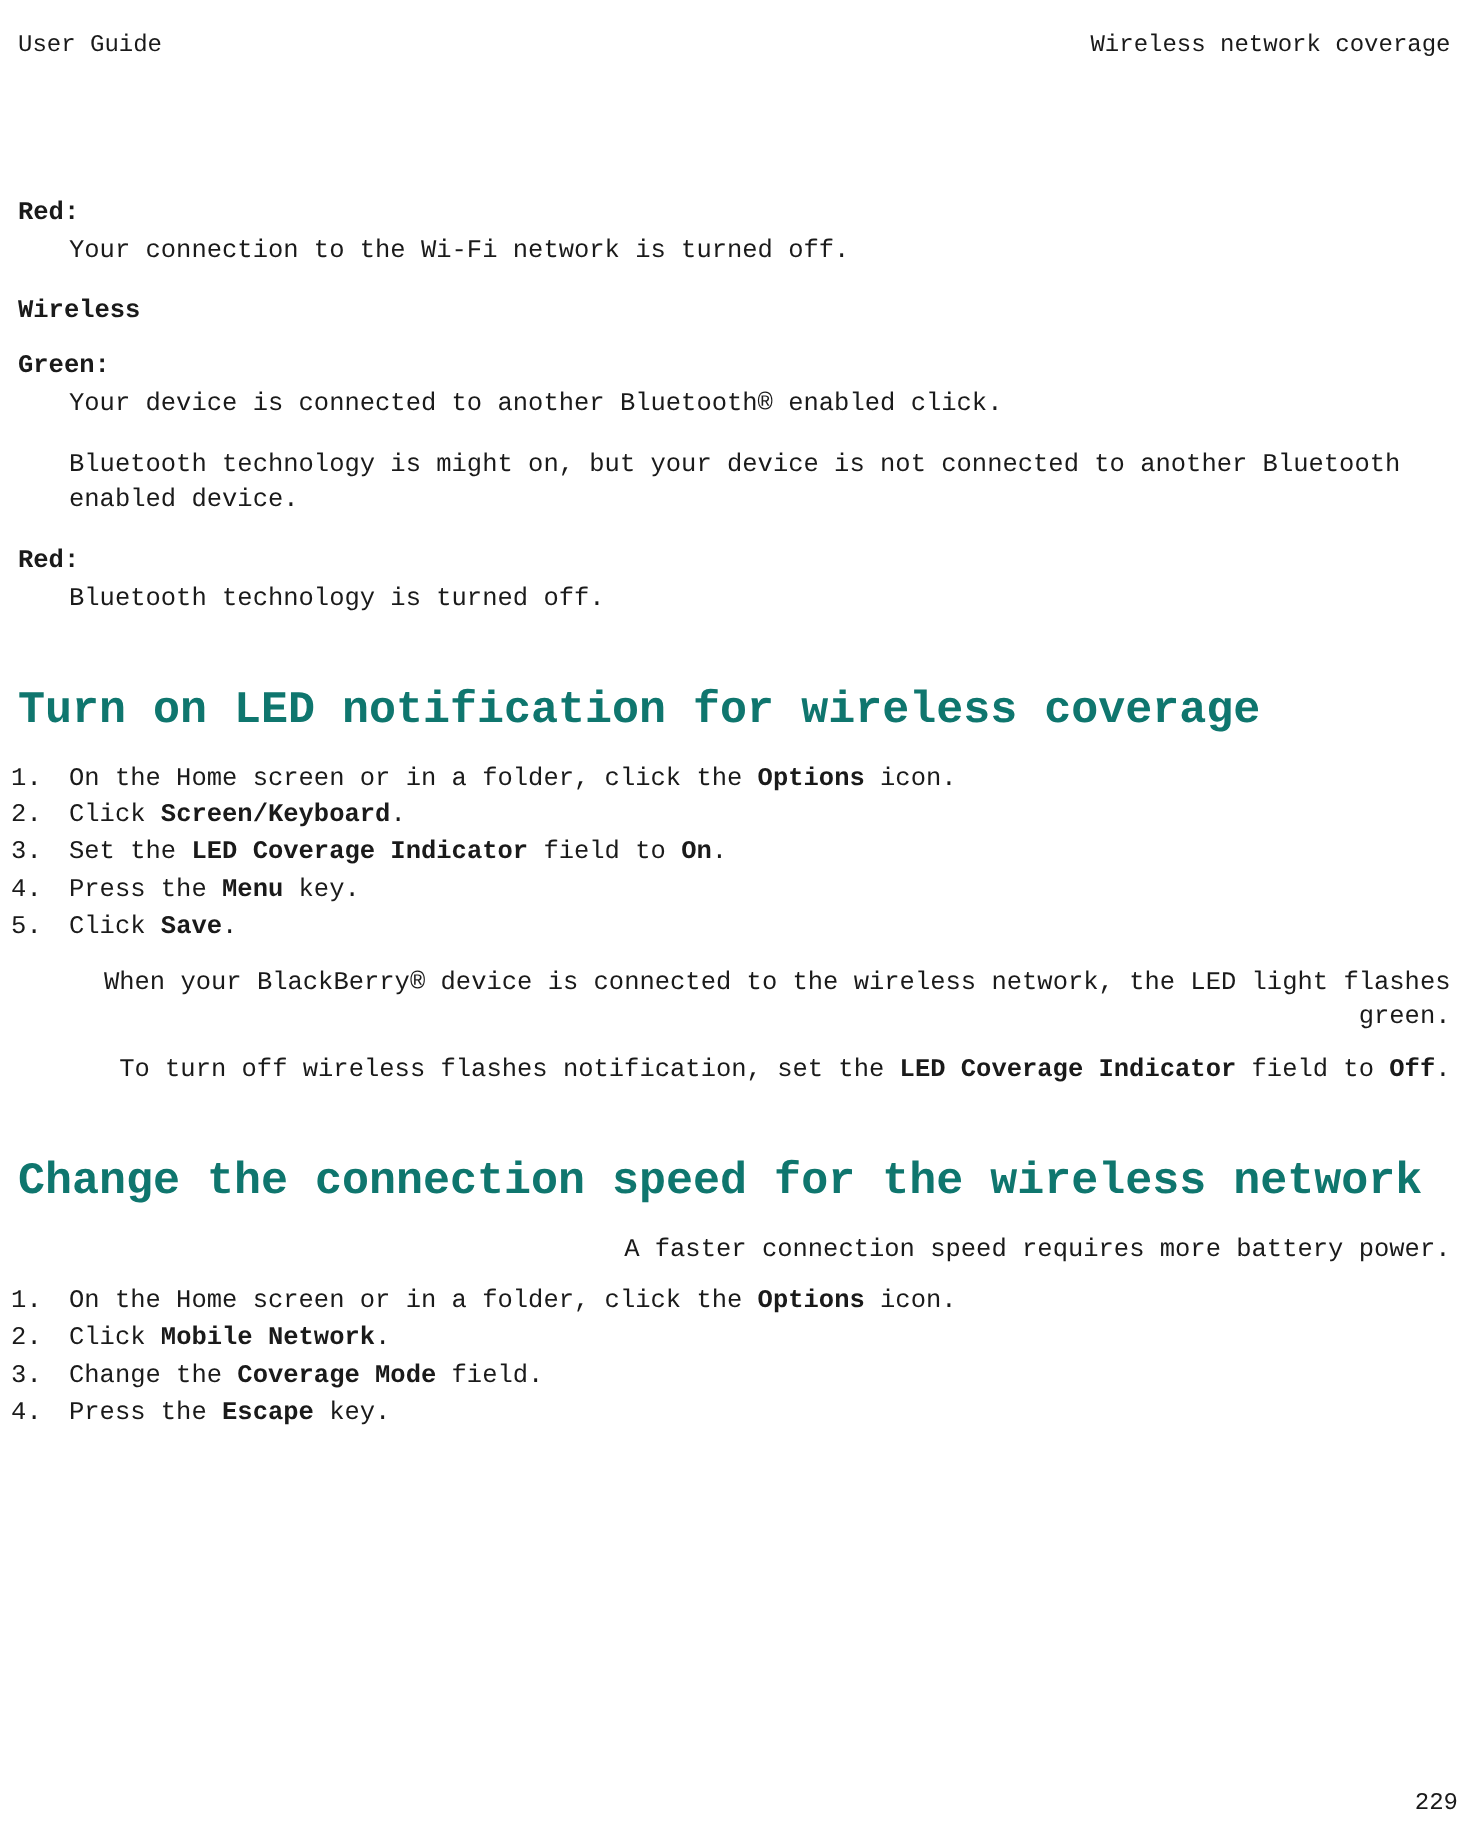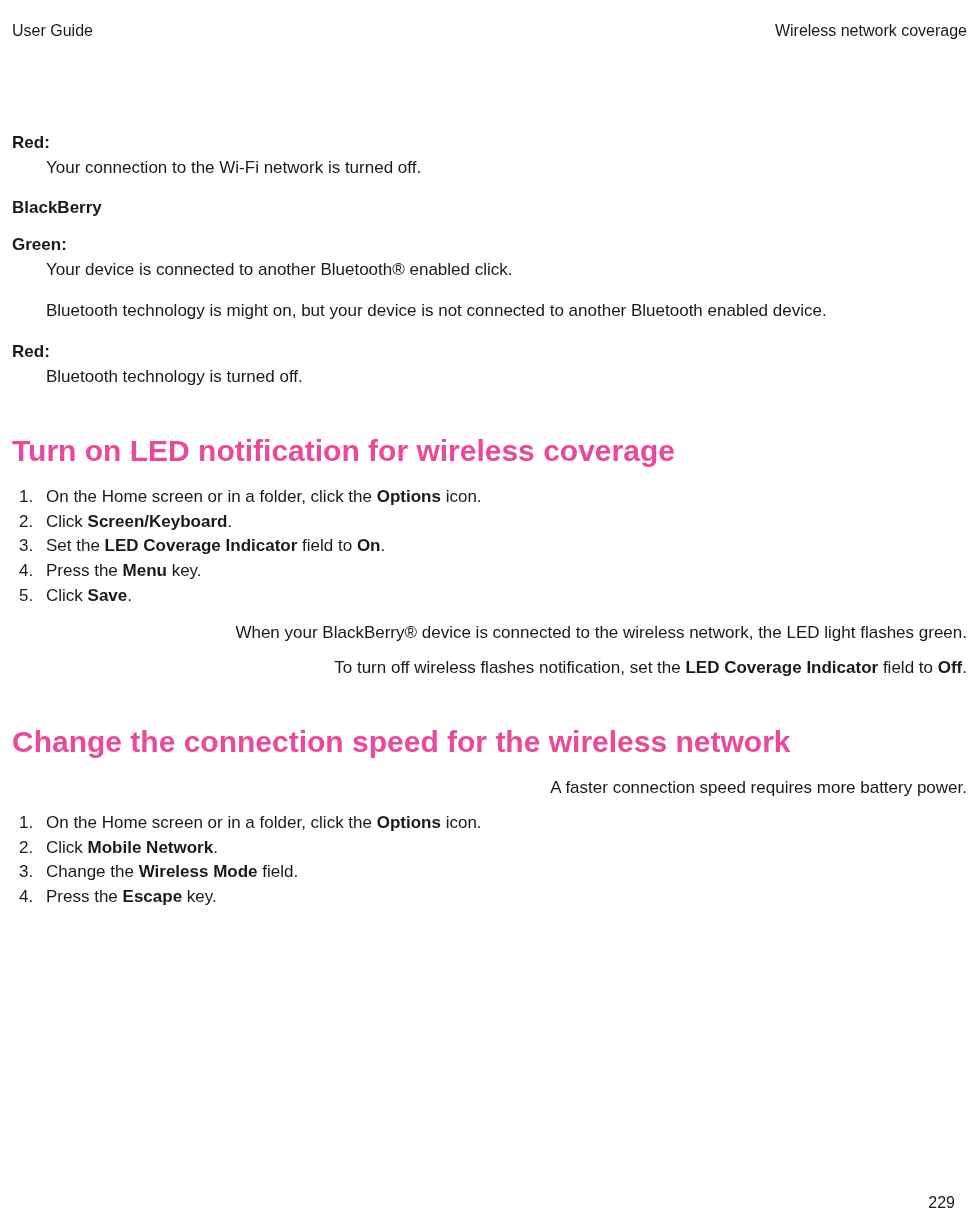--- a/index.html
+++ b/index.html
@@ -14,20 +14,21 @@
       background: #ffffff;
       color: #1a1a1a;
       font-size: 17px;
       line-height: 1.35;
     }
     .page {
       position: relative;
       width: 975px;
       height: 1228px;
       padding: 20px 8px 10px 12px;
+      font-family: Liberation Mono, monospace;
     }
     .page-header {
       display: flex;
       justify-content: space-between;
       margin-bottom: 90px;
       font-size: 16px;
     }
     .dl {
       margin-bottom: 18px;
     }
@@ -37,21 +38,21 @@
     }
     .dd {
       padding-left: 34px;
     }
     .subhead {
       font-weight: 700;
       margin-top: 6px;
       margin-bottom: 14px;
     }
     h2 {
-      color: #ec4899;
+      color: #0f766e;
       font-size: 30px;
       font-weight: 700;
       margin-top: 42px;
       margin-bottom: 14px;
     }
     ol {
       list-style: decimal;
       padding-left: 26px;
       margin-bottom: 14px;
     }
@@ -63,40 +64,40 @@
       margin-bottom: 12px;
       text-align: right;
     }
     .b {
       font-weight: 700;
       margin-top: 45px;
     }
     .page-number {
       position: absolute;
       bottom: 14px;
-      right: 20px;
+      right: 3px;
       font-size: 16px;
     }
   </style>
 </head>
 <body>
 
 <div class="page">
 
   <div class="page-header">
     <div>User Guide</div>
     <div>Wireless network coverage</div>
   </div>
 
   <div class="dl">
     <div class="dt"><span>Red</span>:</div>
     <div class="dd">Your connection to the Wi-Fi network is turned off.</div>
   </div>
 
-  <div class="subhead">BlackBerry</div>
+  <div class="subhead">Wireless</div>
 
   <div class="dl">
     <div class="dt"><span>Green</span>:</div>
     <div class="dd">Your device is connected to another Bluetooth® enabled click.</div>
   </div>
 
   <div class="dl">
     <div class="dd">Bluetooth technology is might on, but your device is not connected to another Bluetooth enabled device.</div>
   </div>
 
@@ -118,19 +119,19 @@
   <div class="para">When your BlackBerry® device is connected to the wireless network, the LED light flashes green.</div>
   <div class="para"><span>To turn off wireless flashes notification, set the </span><span class="b">LED Coverage Indicator</span><span> field to </span><span class="b">Off</span><span>.</span></div>
 
   <h2>Change the connection speed for the wireless network</h2>
 
   <div class="para">A faster connection speed requires more battery power.</div>
 
   <ol>
     <li><span>On the Home screen or in a folder, click the </span><span class="b">Options</span><span> icon.</span></li>
     <li><span>Click </span><span class="b">Mobile Network</span><span>.</span></li>
-    <li><span>Change the </span><span class="b">Wireless Mode</span><span> field.</span></li>
+    <li><span>Change the </span><span class="b">Coverage Mode</span><span> field.</span></li>
     <li><span>Press the </span><span class="b">Escape</span><span> key.</span></li>
   </ol>
 
   <div class="page-number">229</div>
 
 </div>
 
 </body></html>

